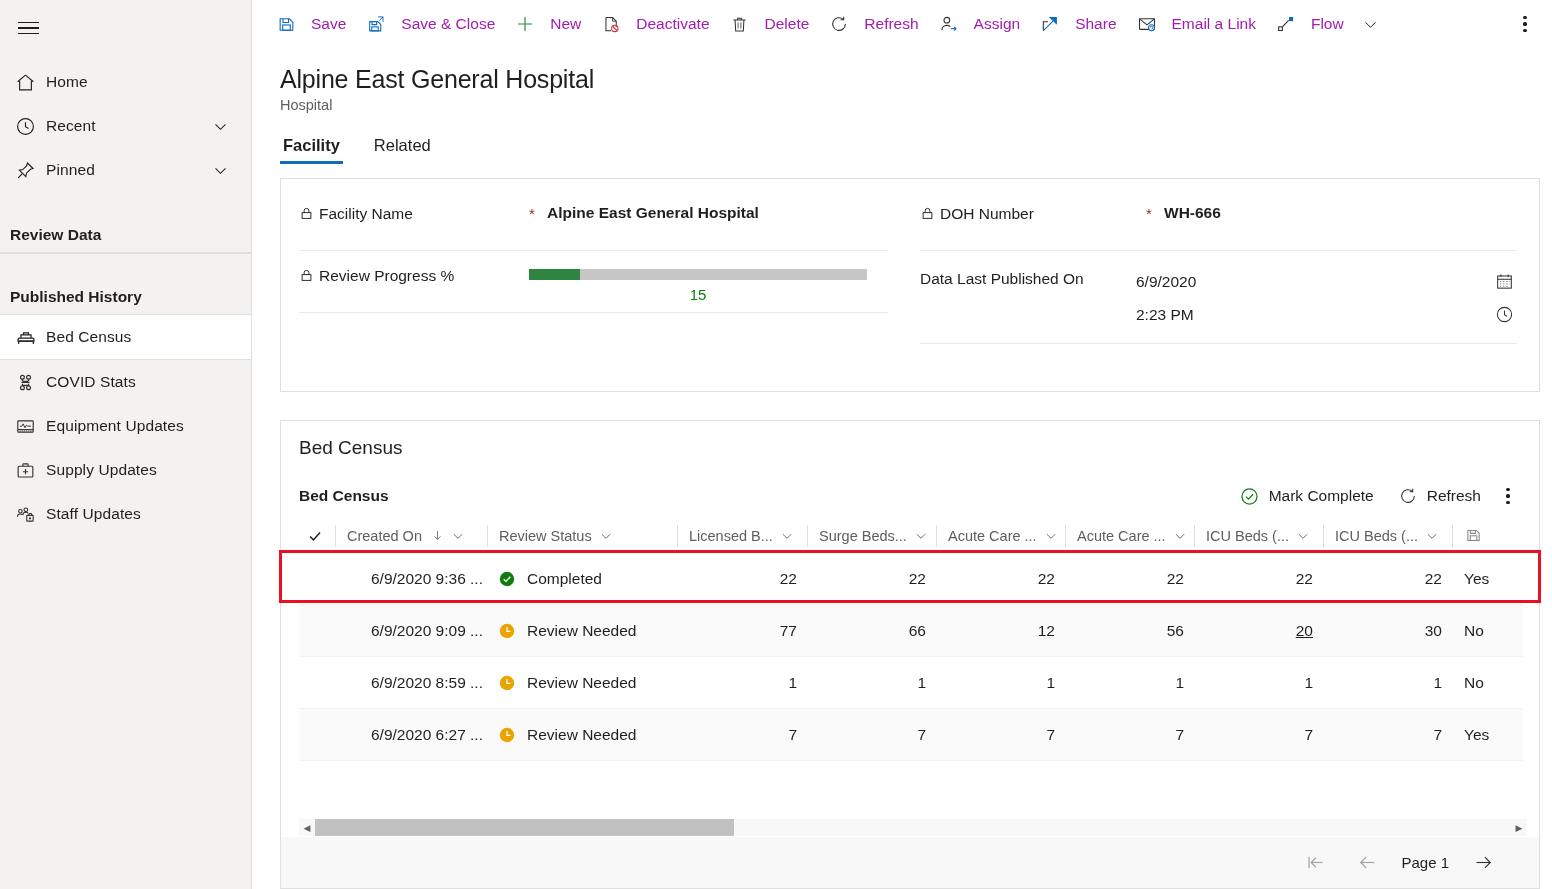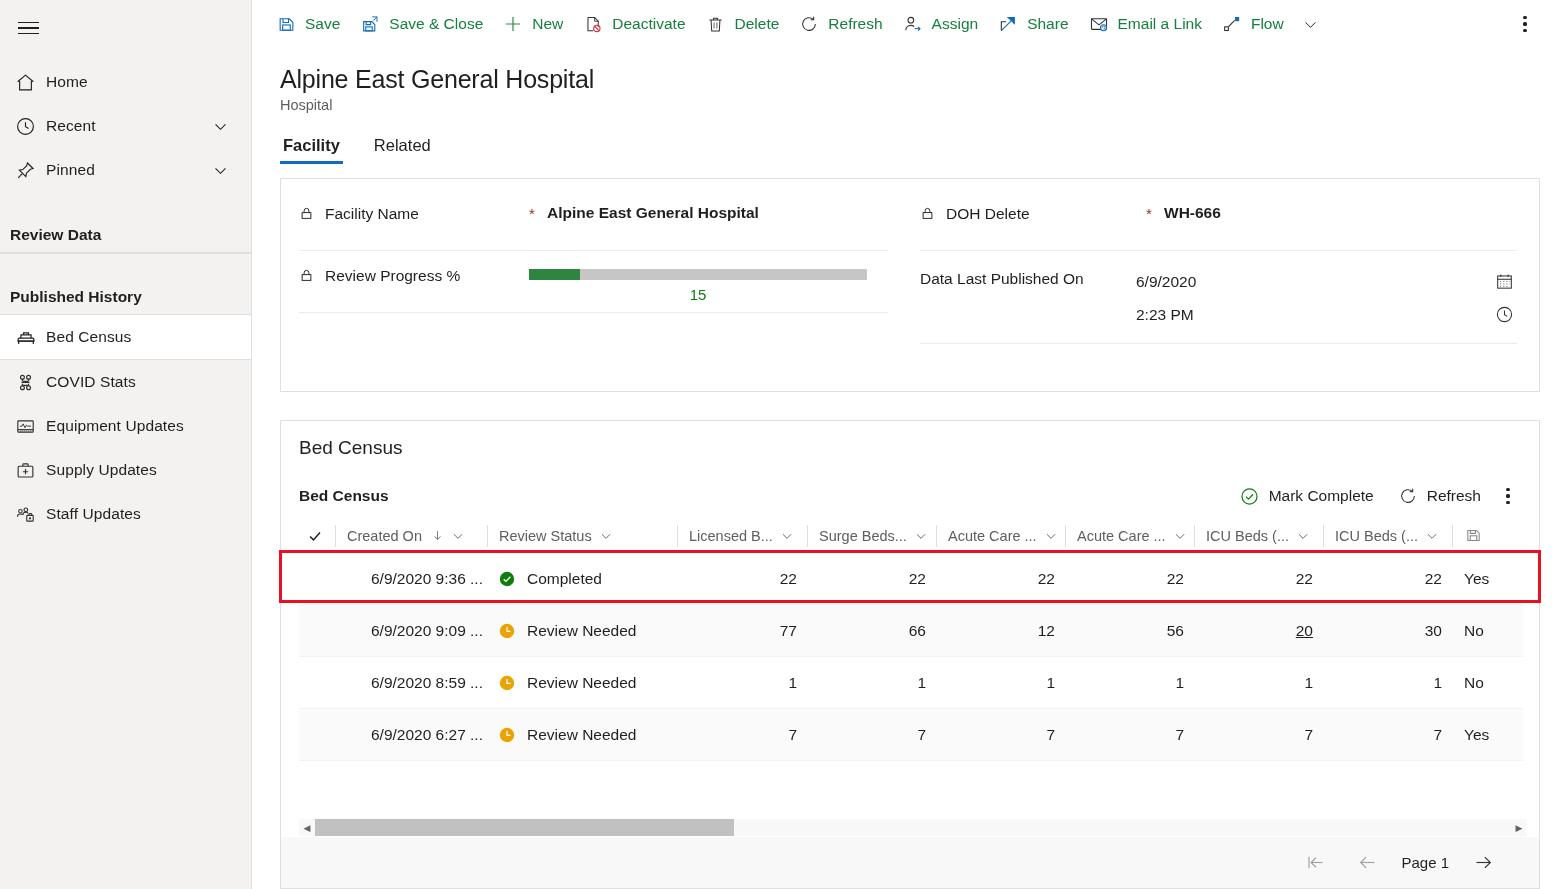--- a/index.html
+++ b/index.html
@@ -49,23 +49,23 @@
   .nav-sep { height: 1px; background: #e1dfdd; }
 
   
   .main { flex: 1 1 auto; height: 889px; background: #ffffff; position: relative; display: flex; flex-direction: column; }
 
   .cmdbar {
     height: 48px; display: flex; align-items: center; gap: 0;
     padding: 0 10px 0 14px; background: #ffffff; flex: 0 0 48px;
   }
   .cmd {
-    display: flex; align-items: center; gap: 9px; height: 40px;
+    display: flex; align-items: center; gap: 15px; height: 40px;
     padding: 0 10px; cursor: pointer; white-space: nowrap;
-    font-size: 15.5px; color: #15803d;
+    font-size: 15.5px; color: #a21caf;
   }
   .cmd .ci { display: flex; align-items: center; justify-content: center; width: 20px; height: 20px; }
   .cmd-chev { display: flex; align-items: center; padding: 0 8px; height: 40px; cursor: pointer; color:#201f1e;}
   .cmd-more { margin-left: auto; display:flex; align-items:center; justify-content:center;
               width: 34px; height: 40px; cursor: pointer; }
   .dots-v { display:flex; flex-direction:column; gap:3px; align-items:center; }
   .dots-v i { width: 3.2px; height: 3.2px; border-radius: 50%; background: #201f1e; display:block; }
 
   .header-block { padding: 16px 0 0 28px; }
   .rec-title { font-size: 25px; color: #201f1e; font-weight: normal; letter-spacing: -0.2px; line-height: 30px;}
@@ -84,21 +84,21 @@
   
   .card {
     margin: 14px 12px 0 28px; border: 1px solid #e1dfdd; background: #fff;
     display: flex; height: 214px;
   }
   .col { flex: 1 1 50%; padding: 10px 22px 0 18px; }
   .col.right { padding-left: 10px; }
   .frow { display: flex; align-items: flex-start; border-bottom: 1px solid #edebe9; min-height: 62px; padding-top: 14px; }
   .frow.noline { border-bottom: none; }
   .flabel {
-    flex: 0 0 230px; display: flex; align-items: flex-start; gap: 11px;
+    flex: 0 0 230px; display: flex; align-items: flex-start; gap: 5px;
     font-size: 15.5px; color: #201f1e; padding-top: 2px;
   }
   .flabel .lock { color: #201f1e; flex: 0 0 auto; margin-top: 1px; }
   .req { color: #a4262c; font-size: 15px; width: 18px; flex: 0 0 18px; padding-top: 2px; }
   .fval { font-size: 15.5px; color: #201f1e; font-weight: bold; padding-top: 1px; }
 
   .progwrap { flex: 1 1 auto; padding-top: 4px; }
   .progbar { width: 100%; max-width: 338px; height: 11px; background: #c8c6c4; position: relative; }
   .progbar > i { display: block; height: 100%; background: #2e8540; }
   .progval { text-align: center; max-width: 338px; font-size: 15px; color: #107c10; margin-top: 6px; }
@@ -486,21 +486,21 @@
       <div class="col right">
 
         <div class="frow">
           <div class="flabel" style="flex:0 0 226px">
             <span class="lock">
               <svg width="15" height="15" viewBox="0 0 24 24" fill="none" stroke="#201f1e" stroke-width="1.5">
                 <rect x="5" y="10.6" width="14" height="9.2"></rect>
                   <path d="M8.2 10.6V7.6a3.8 3.8 0 0 1 7.6 0v3"></path>
               </svg>
             </span>
-            <span>DOH Delete</span>
+            <span>DOH Number</span>
           </div>
           <div class="req">*</div>
           <div class="fval">WH-666</div>
         </div>
 
         <div class="dtrow">
           <div class="dtlabel">Data Last Published On</div>
           <div class="dtvals">
             <div class="dtline">
               <span class="v">6/9/2020</span>

